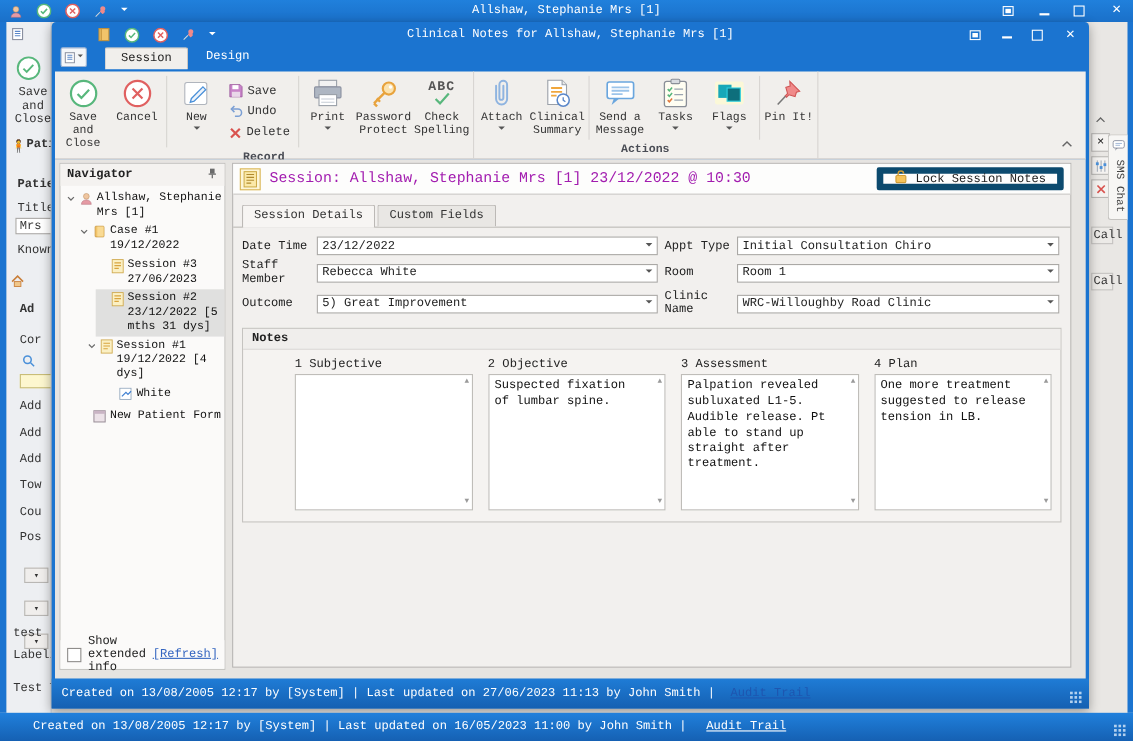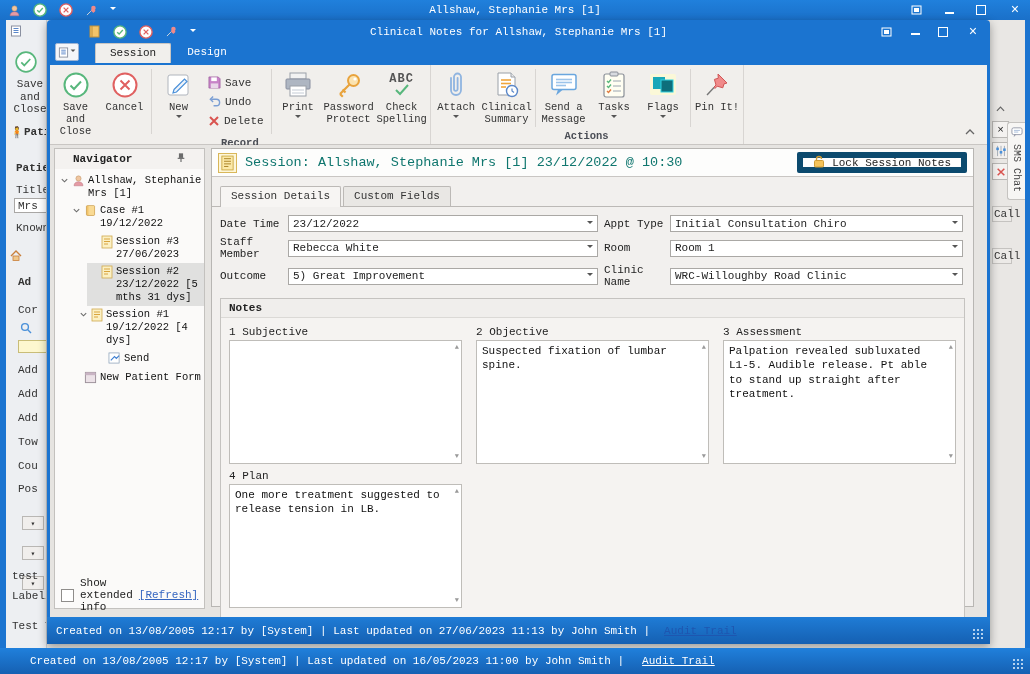--- a/index.html
+++ b/index.html
@@ -63,49 +63,49 @@
   .stack { display:flex; flex-direction:column; justify-content:center; gap:4px; padding:0 5px; }
   .sb { display:flex; align-items:center; gap:4px; height:15px; color:#333; cursor:default; }
   .crt { display:inline-block; width:0; height:0; border:3.5px solid transparent; border-top-color:#555; }
   .crt.blk { margin-top:2px; }
   .abc { font-weight:bold; color:#555; font-size:12px; letter-spacing:1px; line-height:10px; }
   .rcollapse { position:absolute; right:12px; bottom:6px; color:#666; cursor:pointer; }
   
   .ibody { position:absolute; left:3px; top:125px; right:3px; bottom:27px; background:#e6e4e1; }
   
   .nav { position:absolute; left:4px; top:3px; width:151px; bottom:8px; background:#fbfaf9; border:1px solid #c3c1be; }
-  .nav-h { height:20px; display:flex; align-items:center; justify-content:space-between; padding:0 18px; font-weight:bold; color:#222; background:#f4f2f0; }
+  .nav-h { height:20px; display:flex; align-items:center; justify-content:space-between; padding:0 6px; font-weight:bold; color:#222; background:#f4f2f0; }
   .tree { padding-top:3px; }
   .trow { display:flex; align-items:flex-start; padding:2px 1px; gap:3px; cursor:default; }
   .trow .gut { width:10px; flex:none; display:flex; justify-content:center; padding-top:2px; }
   .trow .tic { flex:none; padding-top:0; }
   .trow .lbl { font-size:10.5px; line-height:1.25; color:#111; }
   .trow.sel { background:#e0e0df; }
   .l0 { margin-left:3px; } .l1 { margin-left:15px; } .l2 { margin-left:32px; } .l3 { margin-left:52px; }
   .nav-f { position:absolute; left:0; right:0; bottom:0; height:26px; display:flex; align-items:center; gap:6px; padding:0 6px; background:#fbfaf9; }
   .cb { width:13px; height:13px; background:#fff; border:1px solid #8f8d8b; flex:none; }
   .reflink { color:#3465c0; text-decoration:underline; cursor:pointer; }
   
   .main { position:absolute; left:161px; top:3px; width:763px; bottom:10px; background:#f2f0ee; border:1px solid #b8b6b3; }
   .shead { height:28px; background:#fdfdfc; border-bottom:1px solid #c9c6c3; display:flex; align-items:center; padding:0 6px; gap:8px; }
-  .shead .ttl { font-size:13.5px; color:#0f766e; }
+  .shead .ttl { font-size:13.5px; color:#a21caf; }
   .sicon { border:1px solid #d9b75a; background:#fdf6d8; padding:1px 2px; display:flex; }
   .lockbtn { margin-left:auto; height:21px; background:#fdfdfd; border:6px solid #0c4a6e; border-radius:2px; display:flex; align-items:center; gap:7px; padding:0 10px; cursor:pointer;justify-content:center; }
   .stabs { display:flex; align-items:flex-end; padding:8px 0 0 8px; border-bottom:1px solid #bcb9b6; height:30px; }
   .stab { padding:3px 10px 4px; border:1px solid #bcb9b6; border-bottom:none; background:#e9e7e4; color:#333; margin-right:2px; border-radius:2px 2px 0 0; cursor:default; }
   .stab.active { background:#f7f5f3; position:relative; top:1px; padding-bottom:5px; }
   .form { display:grid; grid-template-columns:62px 310px 60px 1fr; gap:4px 6px; padding:8px 10px 6px 8px; align-items:center; }
   .flabel { color:#222; }
   .combo { height:17px; background:#fff; border:1px solid #aaa8a5; display:flex; align-items:center; padding-left:4px; position:relative; cursor:default; }
   .combo .cv { flex:1; overflow:hidden; white-space:nowrap; }
   .combo .ca { width:14px; height:100%; display:flex; align-items:center; justify-content:center; }
   
   .notes { margin:4px 8px 0; border:1px solid #c5c3c0; background:#f5f3f1; }
   .notes-h { height:19px; background:#f0eeec; border-bottom:1px solid #dbd9d6; display:flex; align-items:center; padding-left:8px; font-weight:bold; color:#222; }
-  .ngrid { display:grid; grid-template-columns:1fr 1fr 1fr; gap:2px 14px; padding:4px 8px 10px; }
+  .ngrid { display:grid; grid-template-columns:1fr 1fr 1fr 1fr; gap:2px 14px; padding:4px 8px 10px;margin-left:39px; }
   .nlabel { margin:4px 0 2px; color:#222; }
   .nbox { background:#fff; border:1px solid #bfbdb9; height:124px; padding:3px 16px 3px 5px; position:relative; line-height:1.3; color:#111; overflow:hidden; cursor:text; }
   .sarr { position:absolute; right:2px; color:#9a9a9a; font-size:7px; line-height:7px; cursor:pointer; }
   .sarr.up { top:3px; } .sarr.dn { bottom:3px; }
   .istatus { position:absolute; left:0; right:0; bottom:0; height:27px; background:linear-gradient(#1f7cd6,#1560b2); border-radius:0; color:#fff; display:flex; align-items:center; padding-left:9px; gap:14px; }
   .istatus a { color:#1e56b0; }
 </style>
 </head>
 <body>
 
@@ -535,21 +535,21 @@
                   <line x1="3" y1="6.5" x2="9" y2="6.5" stroke="#d9a43e"></line>
                   <line x1="3" y1="9" x2="7" y2="9" stroke="#d9a43e"></line>
                 </svg></span>
             <span class="lbl">Session #1 19/12/2022 [4 dys]</span>
           </div>
           <div class="trow l3">
             <span class="tic"><svg width="13" height="12" viewBox="0 0 14 13">
                   <rect x="1" y="1" width="11" height="11" fill="#fff" stroke="#8aa0b8" stroke-width=".8"></rect>
                   <path d="M3 9l4-4 2 2 3-3" stroke="#3f7fd1" fill="none" stroke-width="1.2"></path>
                 </svg></span>
-            <span class="lbl">Send</span>
+            <span class="lbl">White</span>
           </div>
           <div class="trow l1">
             <span class="gut"></span>
             <span class="tic"><svg width="13" height="13" viewBox="0 0 14 14">
                   <rect x="1.5" y="1.5" width="11" height="11" fill="#ece2e8" stroke="#9a8f98"></rect>
                   <rect x="1.5" y="1.5" width="11" height="3" fill="#c9b4c4"></rect>
                 </svg></span>
             <span class="lbl">New Patient Form</span>
           </div>
         </div>

